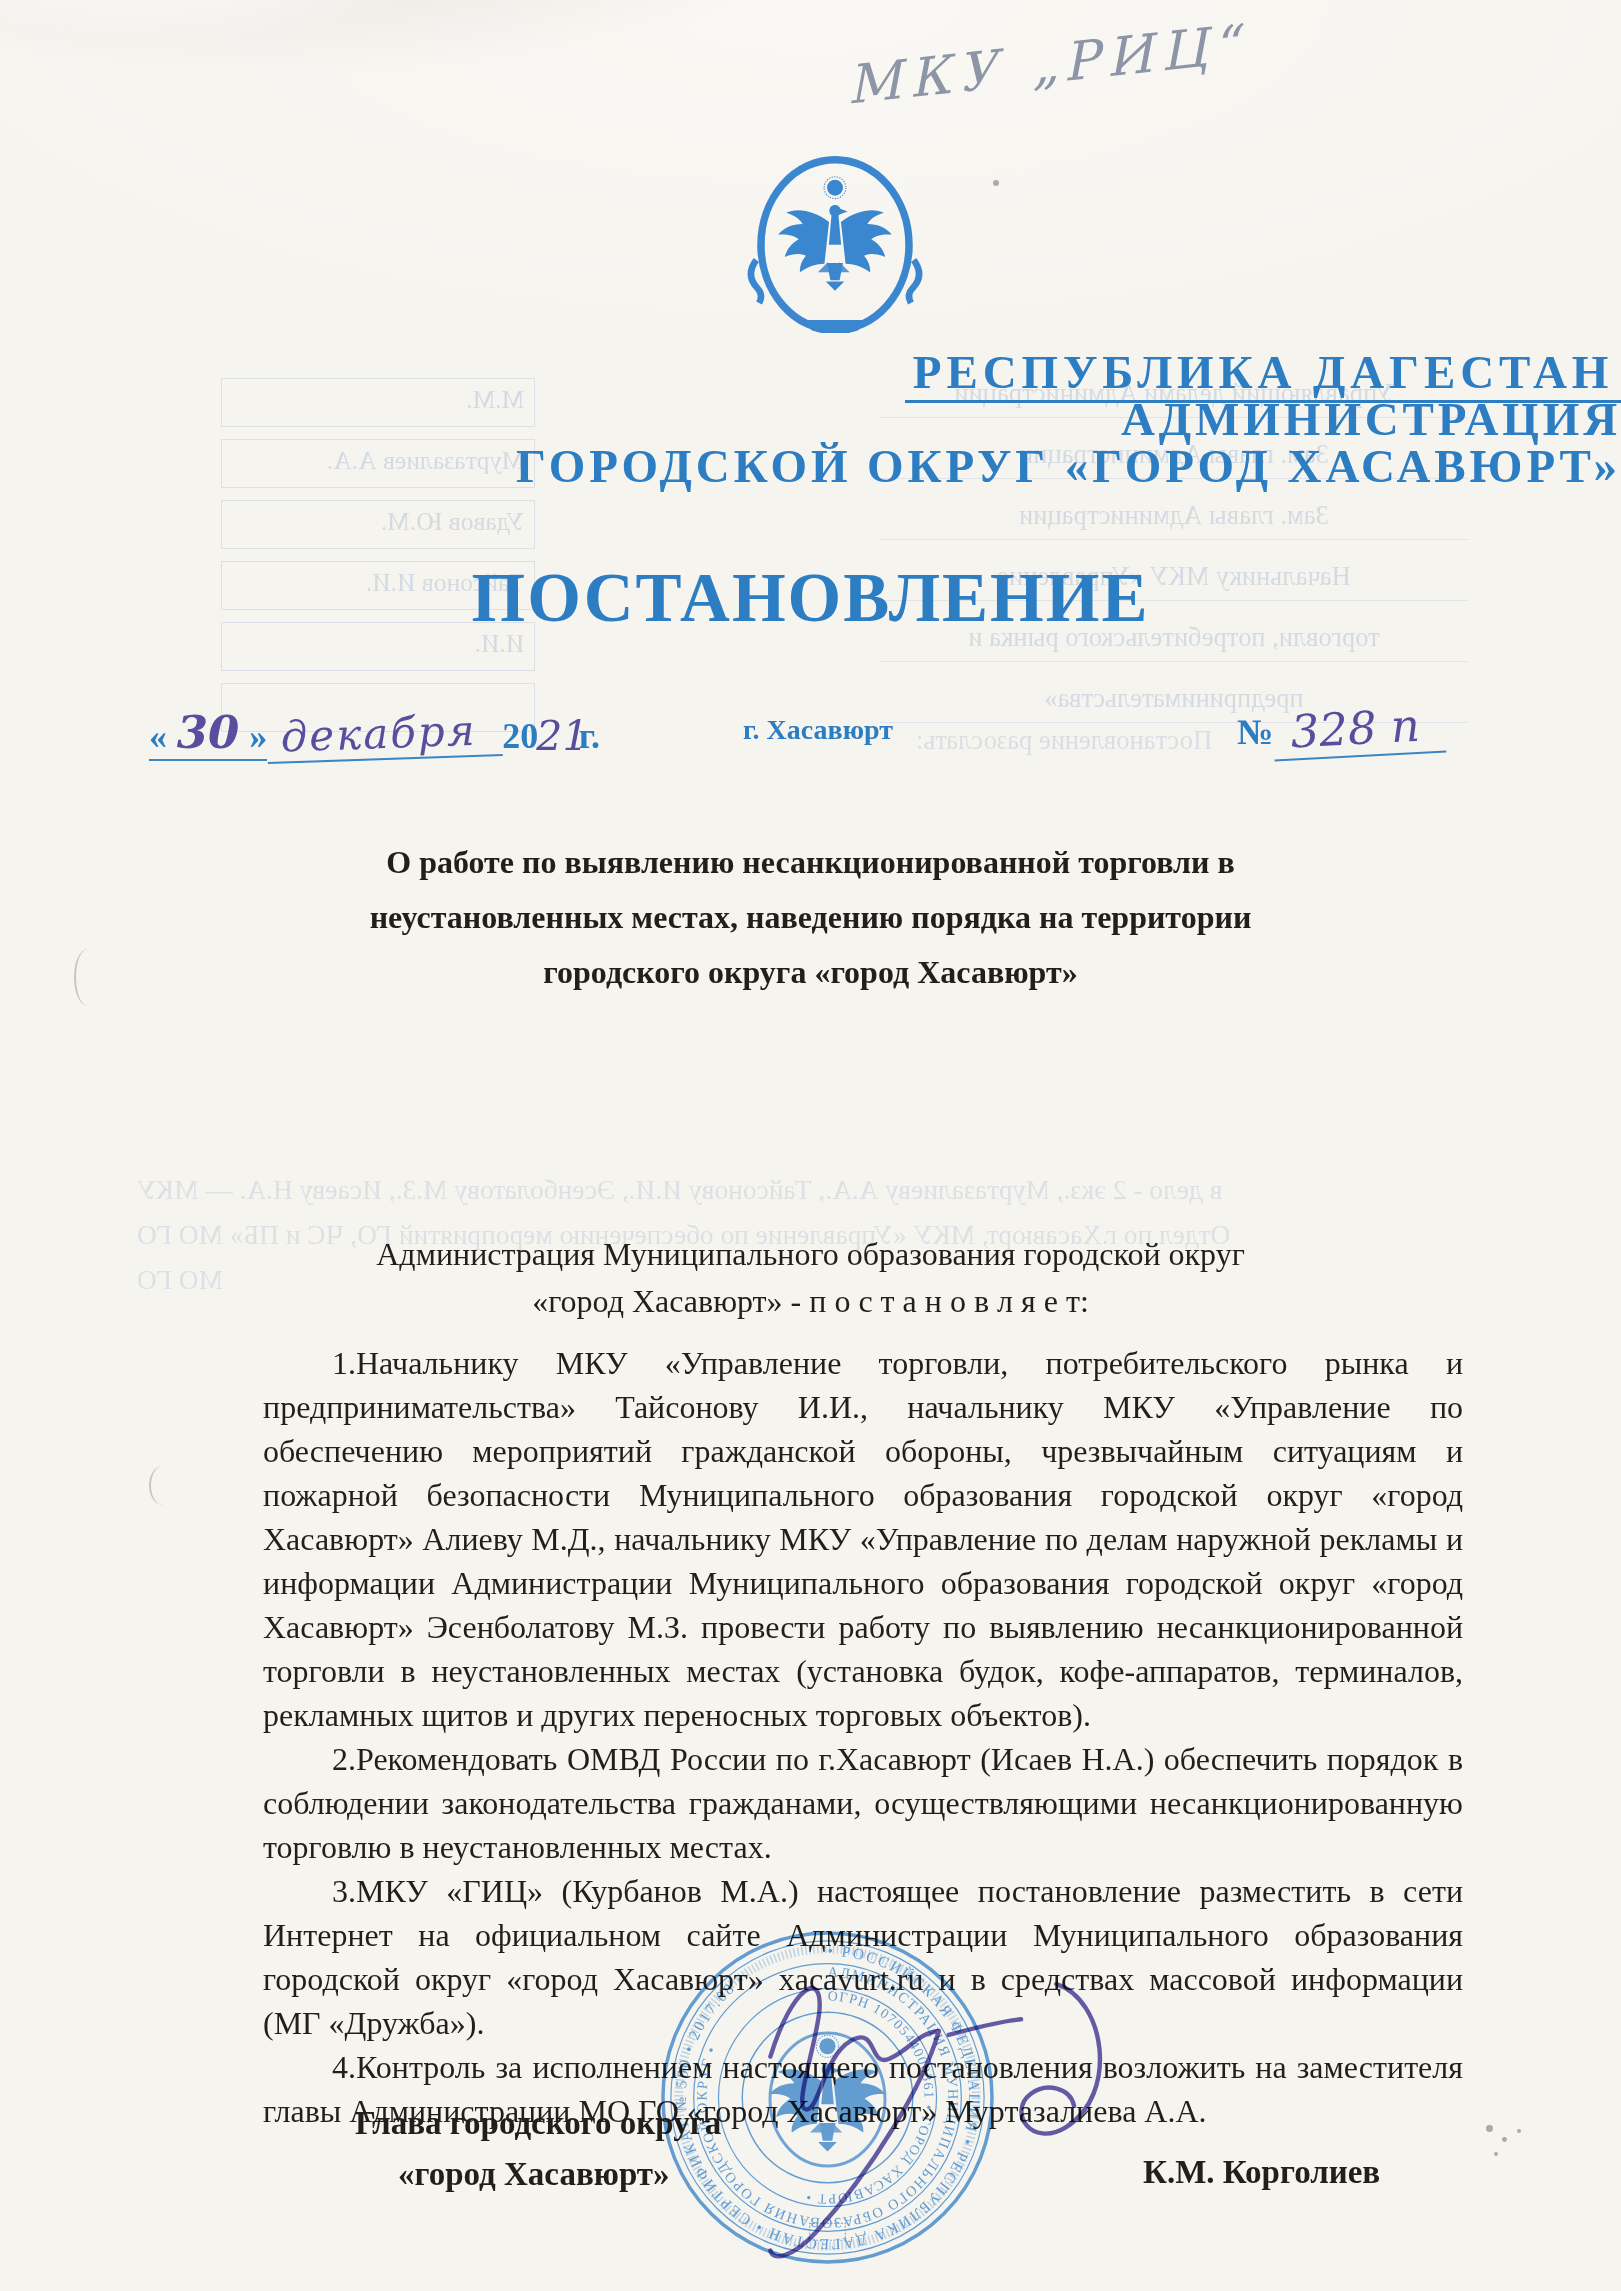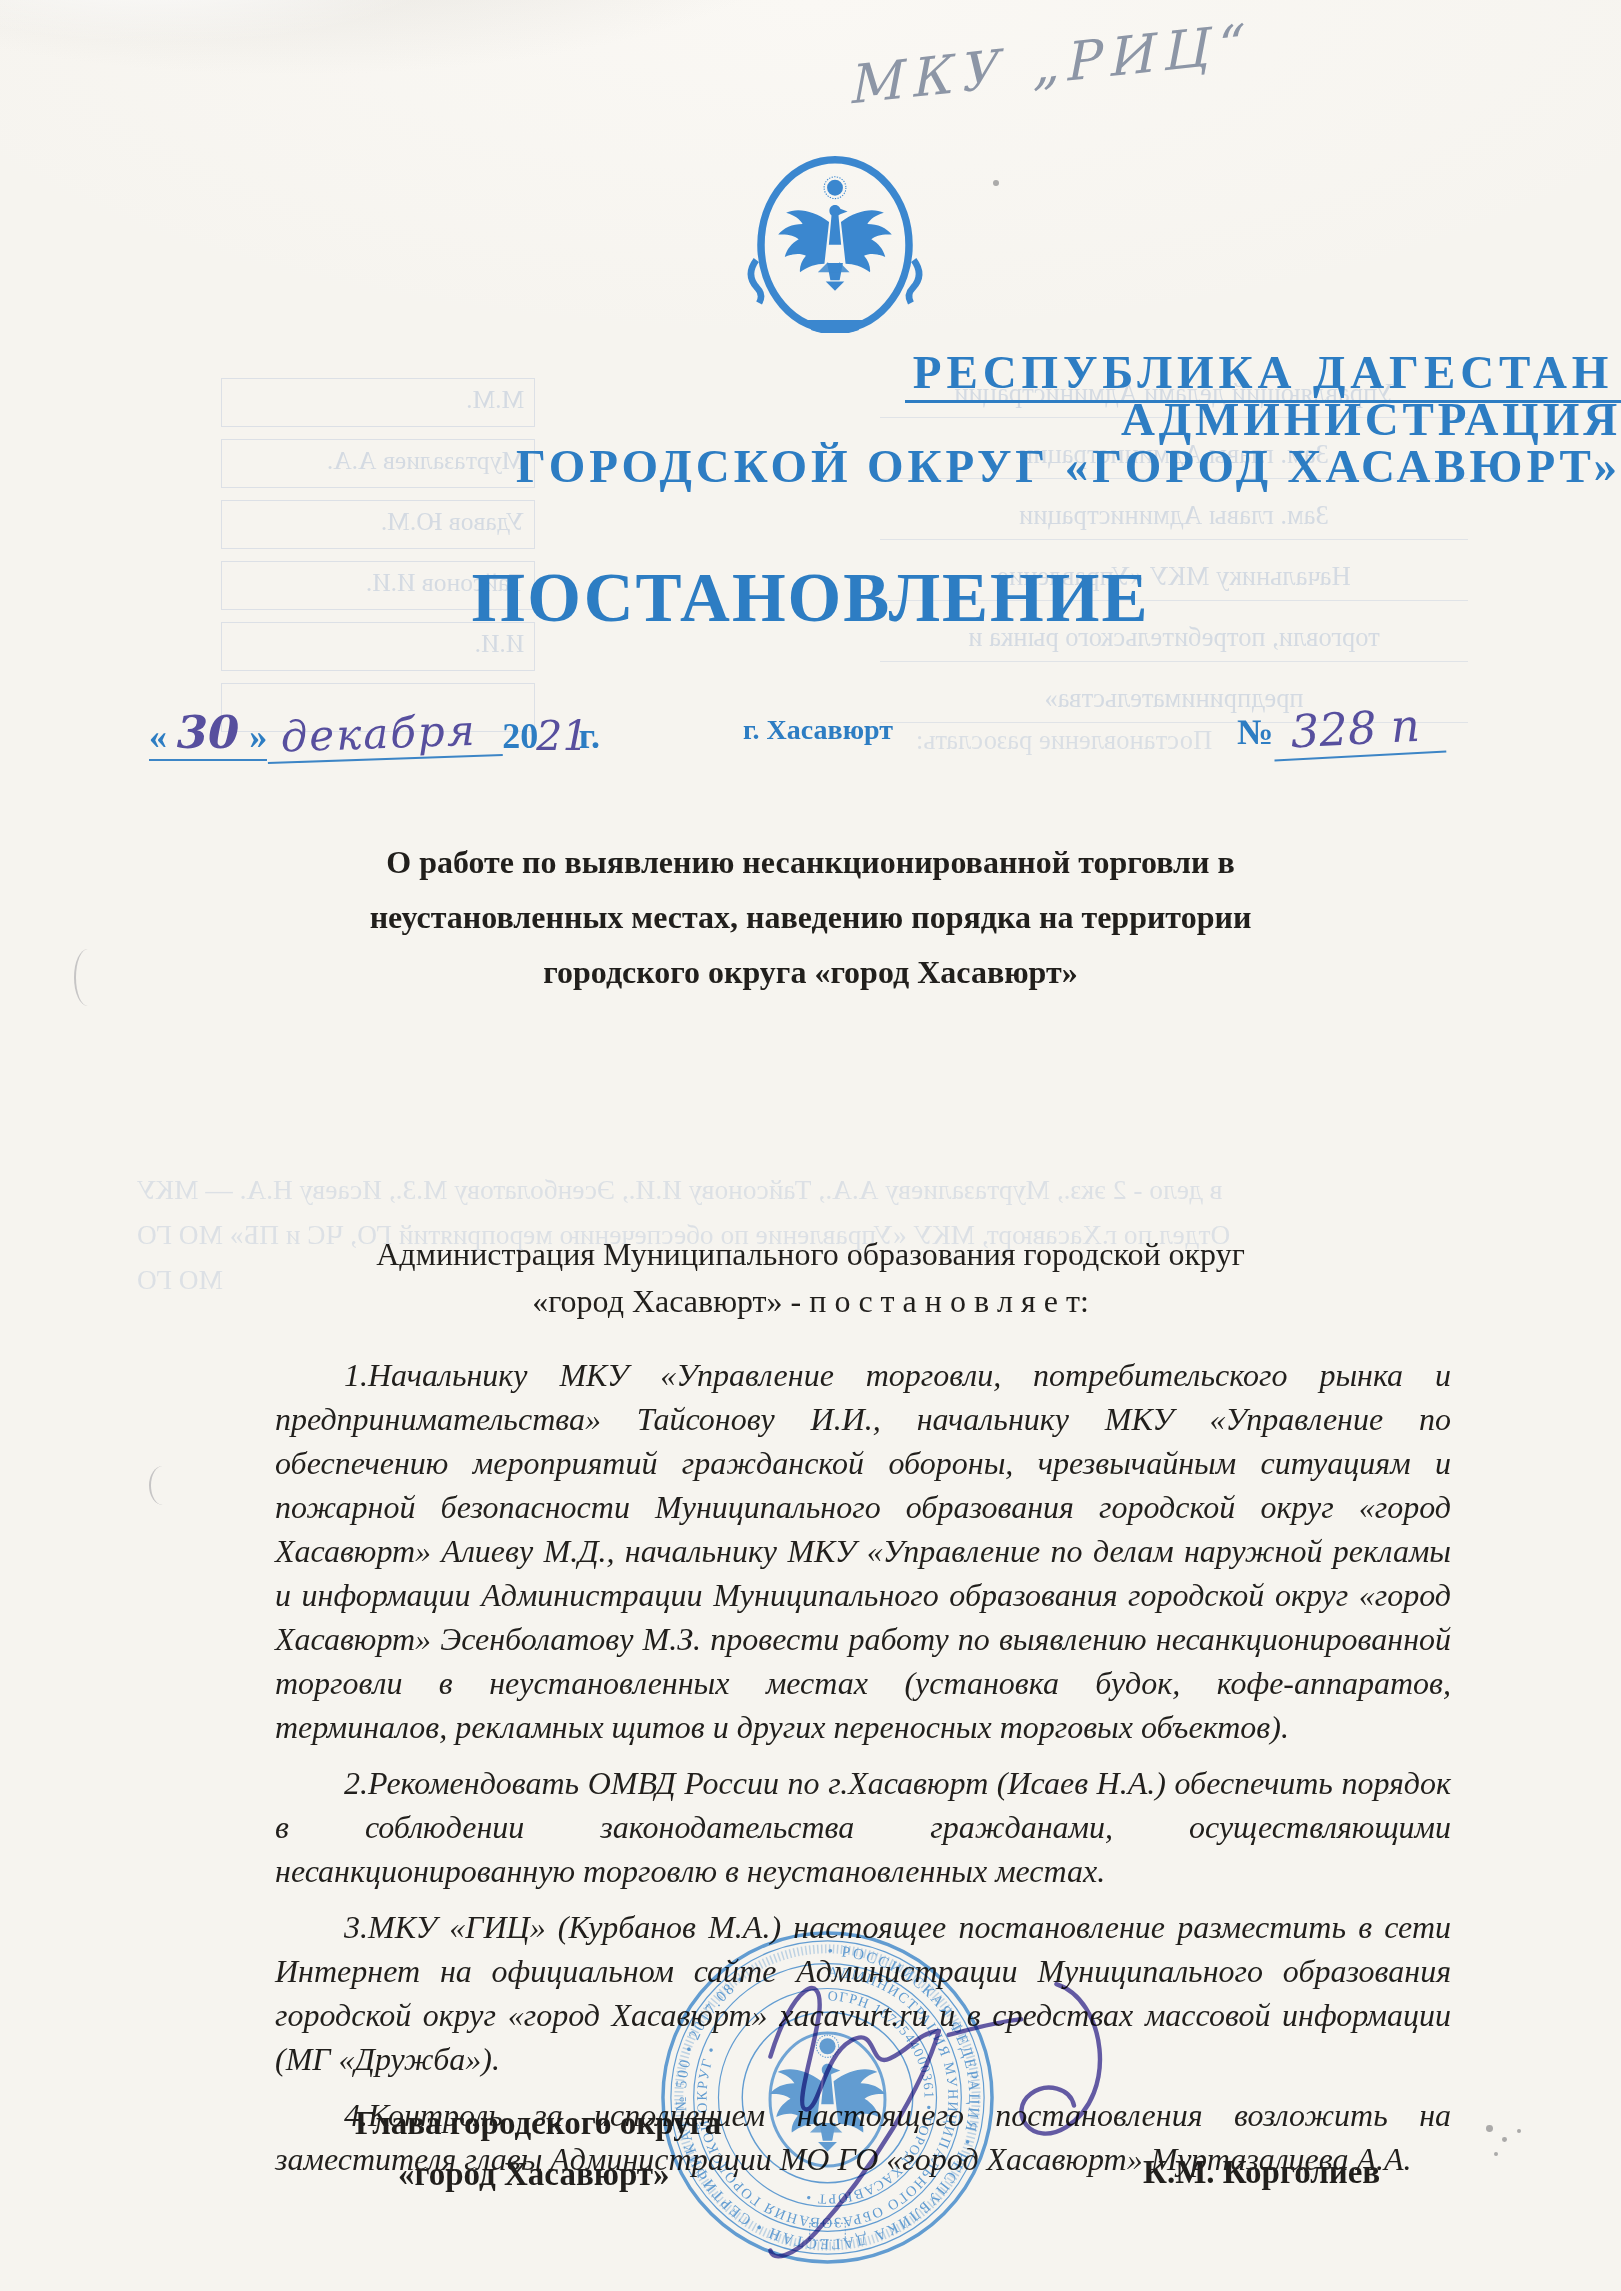--- a/index.html
+++ b/index.html
@@ -51,21 +51,21 @@
   .hand-num{font-size:45px;transform:rotate(-3deg);padding:0 25.5px 0 17.6px;}
   
   .title{top:835px;left:291px;width:1039px;text-align:center;font-weight:bold;
          font-size:32px;line-height:55px;z-index:2;}
   .preamble{top:1033px;left:263px;width:1200px;font-size:32px;line-height:46px;
             text-align:justify;text-indent:69px;z-index:2;}
   .resolve{top:1231px;left:0;width:100%;text-align:center;font-size:32px;line-height:47px;z-index:2;}
   .spaced{font-weight:normal;}
   .items{top:1341px;left:263px;width:1200px;font-size:32px;line-height:44px;
          text-align:justify;z-index:2;}
-  .items p{margin:12px;text-indent:69px;font-style:italic;}
+  .items p{margin:0;text-indent:69px;}
   .sig{left:355px;top:2098px;font-weight:bold;font-size:33px;line-height:51px;z-index:2;}
   .sig .l2{padding-left:43px;}
   .sig-name{left:1143px;top:2154px;font-weight:bold;font-size:33px;z-index:2;font-family:Liberation Serif, serif;}
   
   .seal{left:659px;top:1929px;width:337px;height:337px;z-index:3;opacity:.88;
         mix-blend-mode:multiply;color:var(--stamp-blue,#4f96db);}
   .autograph{left:676px;top:1939px;width:510px;height:333px;z-index:4;mix-blend-mode:multiply;}
   
   .speck{border-radius:50%;background:rgba(95,95,100,.5);z-index:2;}
   .paren-mark{width:25.5px;height:57px;border-left:2.9px solid rgba(110,110,120,.35);

